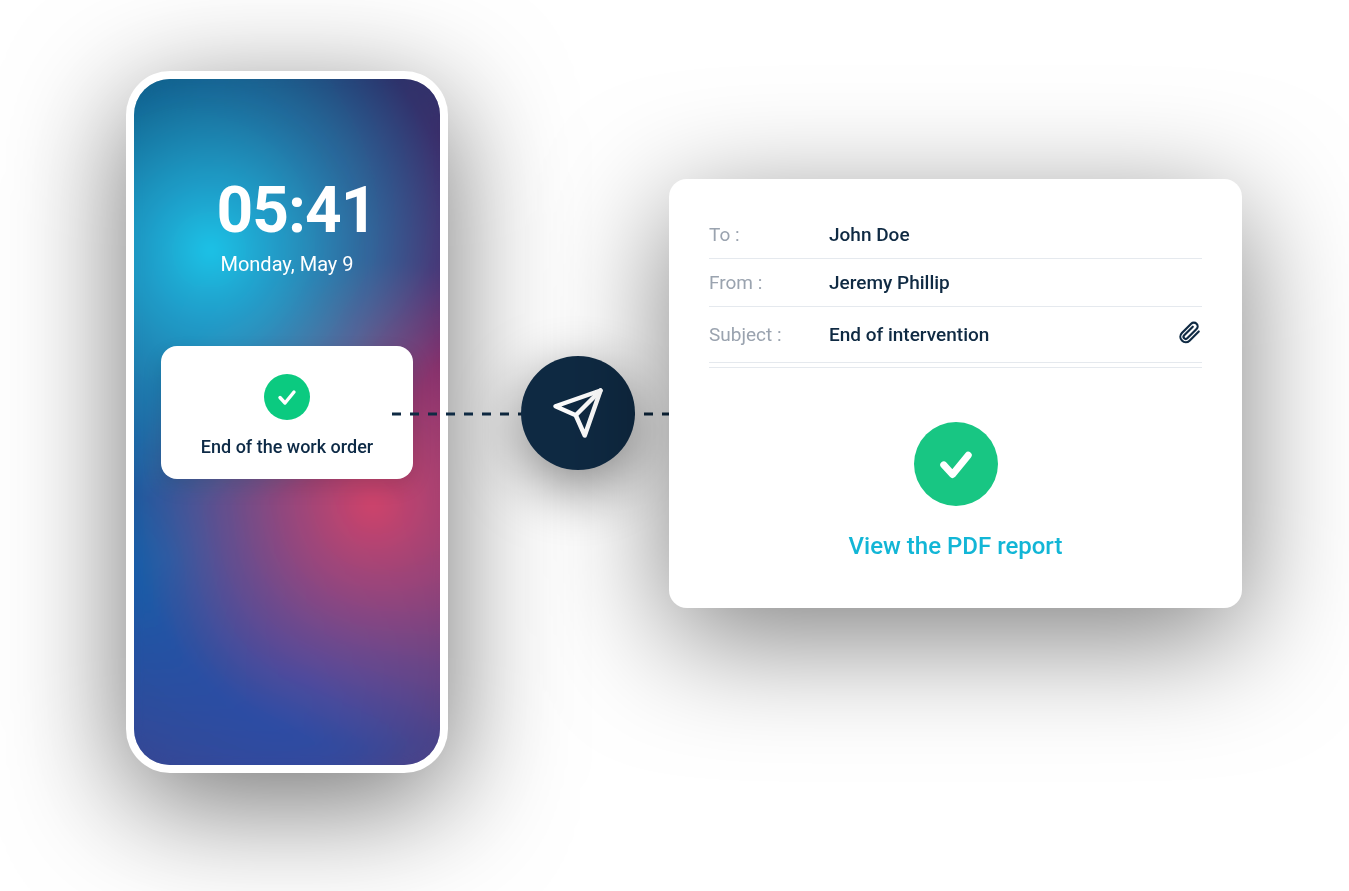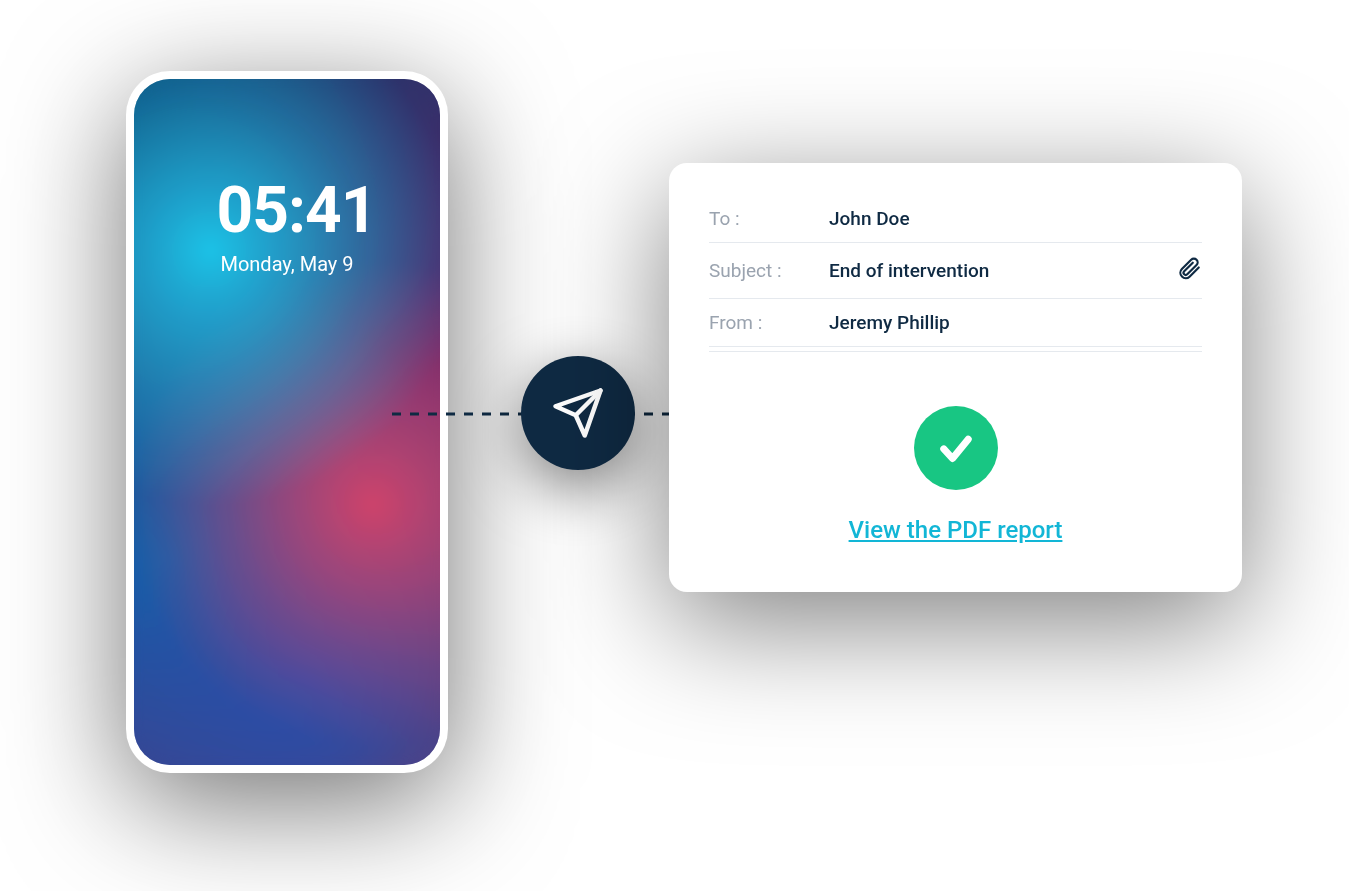--- a/index.html
+++ b/index.html
@@ -124,21 +124,21 @@
     align-items: center;
     justify-content: center;
     filter: drop-shadow(0 18px 30px rgba(0,0,0,.5));
   }
   .send-circle svg { width:54px; height:54px; stroke:#fff; stroke-width:2; fill:none; stroke-linecap:round; stroke-linejoin:round;}
 
   
   .email {
     position: absolute;
     left: 669px;
-    top: 163px;
+    top: 179px;
     width: 573px;
     background: #ffffff;
     border-radius: 18px;
     padding: 32px 40px 48px 40px;
     filter: drop-shadow(0 30px 60px rgba(0,0,0,.5));
   }
   .email-row {
     display: flex;
     align-items: center;
     padding: 12px 0;
@@ -180,39 +180,46 @@
     color: #0f2a43;
     font-size: 25px;
     font-weight: 400;
     margin-bottom: 12px;
     text-align:center;
   }
   .pdf-link {
     color: #12b6d6;
     font-size: 24px;
     font-weight: 500;
-    text-decoration: underline;
     cursor: pointer;
     text-align:center;
   }
   .email-divider {
     border-bottom: 1px solid #e5e9ee;
     margin-top: 4px;
   }
 </style>
 </head>
 <body>
 
 <div class="canvas">
 
   <div class="phone">
     <div class="phone-screen">
       <div class="lock-time">05:41</div>
       <div class="lock-date">Monday, May 9</div>
 
+      <div class="notif-card">
+        <div class="check-badge">
+          <svg viewBox="0 0 24 24">
+              <polyline points="5 12.5 10 18 19 7"></polyline>
+            </svg>
+        </div>
+        <div class="notif-text">End of the work order</div>
+      </div>
     </div>
   </div>
 
   <svg class="connector" viewBox="0 0 380 36">
     <defs>
       <marker id="arrowhead" markerWidth="14" markerHeight="14" refX="11" refY="6" orient="auto">
         <path d="M2,2 L11,6 L2,10" fill="none" stroke="#0f2a43" stroke-width="2" stroke-linecap="round" stroke-linejoin="round"></path>
       </marker>
     </defs>
     <line x1="4" y1="18" x2="370" y2="18" stroke="#0f2a43" stroke-width="3" stroke-dasharray="9 9" marker-end="url(#arrowhead)"></line>
@@ -224,32 +231,32 @@
       <path d="M22 2 L15 22 L11 13 L2 9 Z"></path>
     </svg>
   </div>
 
   <div class="email">
     <div class="email-row">
       <span class="email-label">To :</span>
       <span class="email-value">John Doe</span>
     </div>
     <div class="email-row">
+      <span class="email-label">From :</span>
+      <span class="email-value">Jeremy Phillip</span>
+    </div>
+    <div class="email-row">
       <span class="email-label">Subject :</span>
       <span class="email-value">End of intervention</span>
       <span class="attach">
         <svg viewBox="0 0 24 24">
             <path d="M21 11.5 L12.5 20 a5 5 0 0 1 -7.07 -7.07 L14 4.35 a3.5 3.5 0 0 1 4.95 4.95 L10.4 17.85 a2 2 0 0 1 -2.83 -2.83 L15.5 7.1"></path>
           </svg>
       </span>
     </div>
-    <div class="email-row">
-      <span class="email-label">From :</span>
-      <span class="email-value">Jeremy Phillip</span>
-    </div>
     <div class="email-divider"></div>
 
     <div class="email-body">
       <div class="big-check">
         <svg viewBox="0 0 24 24">
             <polyline points="5 12.5 10 18 19 7"></polyline>
           </svg>
       </div>
       <a class="pdf-link">View the PDF report</a>
     </div>

